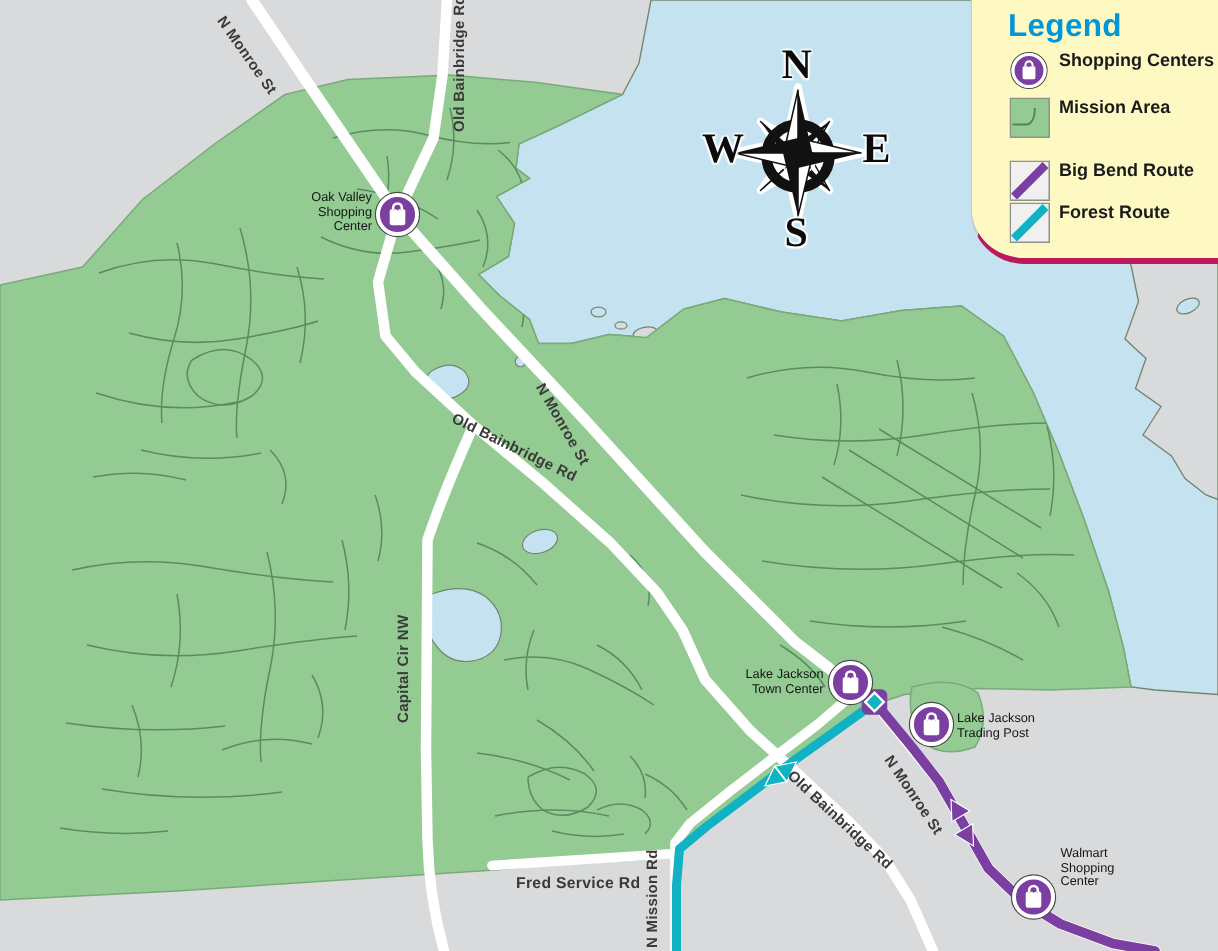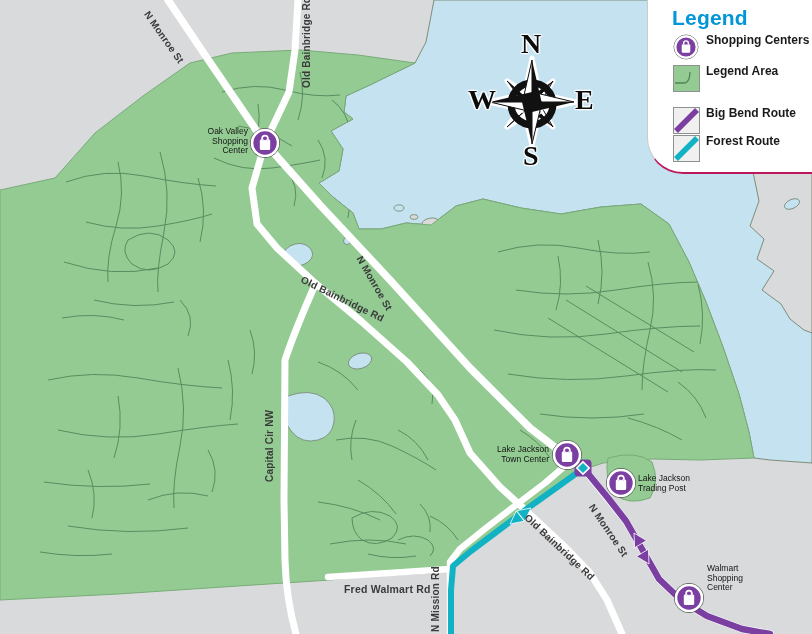--- a/index.html
+++ b/index.html
@@ -11,22 +11,22 @@
   .road-label{position:absolute;font-size:10px;font-weight:bold;color:#3a3a3a;
               white-space:nowrap;transform-origin:0 0;letter-spacing:.2px;}
   .sc-label{position:absolute;font-size:8.5px;font-weight:normal;color:#141414;
             line-height:1.12;white-space:pre-line;}
   .sc-label.right{text-align:right;}
   .compass-letter{position:absolute;font-family:"Liberation Serif",serif;
      font-size:28px;font-weight:bold;color:#0b0b0b;
      text-shadow:0 0 2px #fff,0 0 2px #fff,1px 1px 1px #fff,-1px -1px 1px #fff,1px -1px 1px #fff,-1px 1px 1px #fff;}
 
   
-  #legend{position:absolute;right:0;top:0;width:164px;height:172px;background:#ffffff;
-          border-bottom-left-radius:36px;border-left:1px solid #c9cccd;border-bottom:2px solid #be185d;}
+  #legend{position:absolute;right:0;top:0;width:164px;height:172px;background:#fef9c3;
+          border-bottom-left-radius:36px;border-left:1px solid #c9cccd;border-bottom:4px solid #be185d;}
   #legend-title{position:absolute;left:24px;top:6px;font-size:21px;font-weight:bold;
                 color:#0096D7;letter-spacing:.2px;}
   .legend-row{position:absolute;left:24px;display:flex;align-items:flex-start;height:30px;}
   .legend-icon{width:28px;height:28px;flex:0 0 28px;display:flex;align-items:center;justify-content:center;}
   .legend-label{margin-left:6px;font-size:12px;font-weight:600;color:#1a1a1a;white-space:nowrap;}
 </style>
 </head>
 <body>
 
 <div id="stage">
@@ -222,21 +222,21 @@
 <div class="compass-letter" style="left:575px;top:84px;">E</div>
 <div class="compass-letter" style="left:523px;top:140px;">S</div>
 
 <div class="road-label" style="left:151px;top:9px;transform:rotate(55deg);">N Monroe St</div>
 <div class="road-label" style="left:301px;top:88px;transform:rotate(-90deg);">Old Bainbridge Rd</div>
 <div class="road-label" style="left:304px;top:274px;transform:rotate(26deg);">Old Bainbridge Rd</div>
 <div class="road-label" style="left:364px;top:254px;transform:rotate(60deg);">N Monroe St</div>
 <div class="road-label" style="left:264px;top:482px;transform:rotate(-90deg);">Capital Cir NW</div>
 <div class="road-label" style="left:530px;top:512px;transform:rotate(43deg);">Old Bainbridge Rd</div>
 <div class="road-label" style="left:596px;top:502px;transform:rotate(56deg);">N Monroe St</div>
-<div class="road-label" style="left:344px;top:583px;font-size:10.5px;">Fred Walmart Rd</div>
+<div class="road-label" style="left:344px;top:583px;font-size:10.5px;">Fred Service Rd</div>
 <div class="road-label" style="left:430px;top:632px;transform:rotate(-90deg);">N Mission Rd</div>
 
 <div class="sc-label right" style="left:180px;top:127px;width:68px;">Oak Valley
 Shopping
 Center</div>
 <div class="sc-label right" style="left:469px;top:445px;width:80px;">Lake Jackson
 Town Center</div>
 <div class="sc-label" style="left:638px;top:474px;">Lake Jackson
 Trading Post</div>
 <div class="sc-label" style="left:707px;top:564px;">Walmart
@@ -255,21 +255,21 @@
     <div class="legend-label">Shopping Centers</div>
   </div>
 
   <div class="legend-row" style="top:64px;">
     <div class="legend-icon">
       <svg width="27" height="27" viewBox="0 0 27 27">
         <rect x="0.5" y="0.5" width="26" height="26" fill="#93CB93" stroke="#8d9190" stroke-width="1"></rect>
         <path d="M2,18 H11 Q15,18 16.5,12 L17,7" fill="none" stroke="#54855A" stroke-width="1.3"></path>
       </svg>
     </div>
-    <div class="legend-label">Legend Area</div>
+    <div class="legend-label">Mission Area</div>
   </div>
 
   <div class="legend-row" style="top:106px;">
     <div class="legend-icon">
       <svg width="27" height="27" viewBox="0 0 27 27">
         <rect x="0.5" y="0.5" width="26" height="26" fill="#f0f0f0" stroke="#8d9190" stroke-width="1"></rect>
         <line x1="3" y1="24" x2="24" y2="3" stroke="#7B3FA2" stroke-width="5.5"></line>
       </svg>
     </div>
     <div class="legend-label">Big Bend Route</div>

